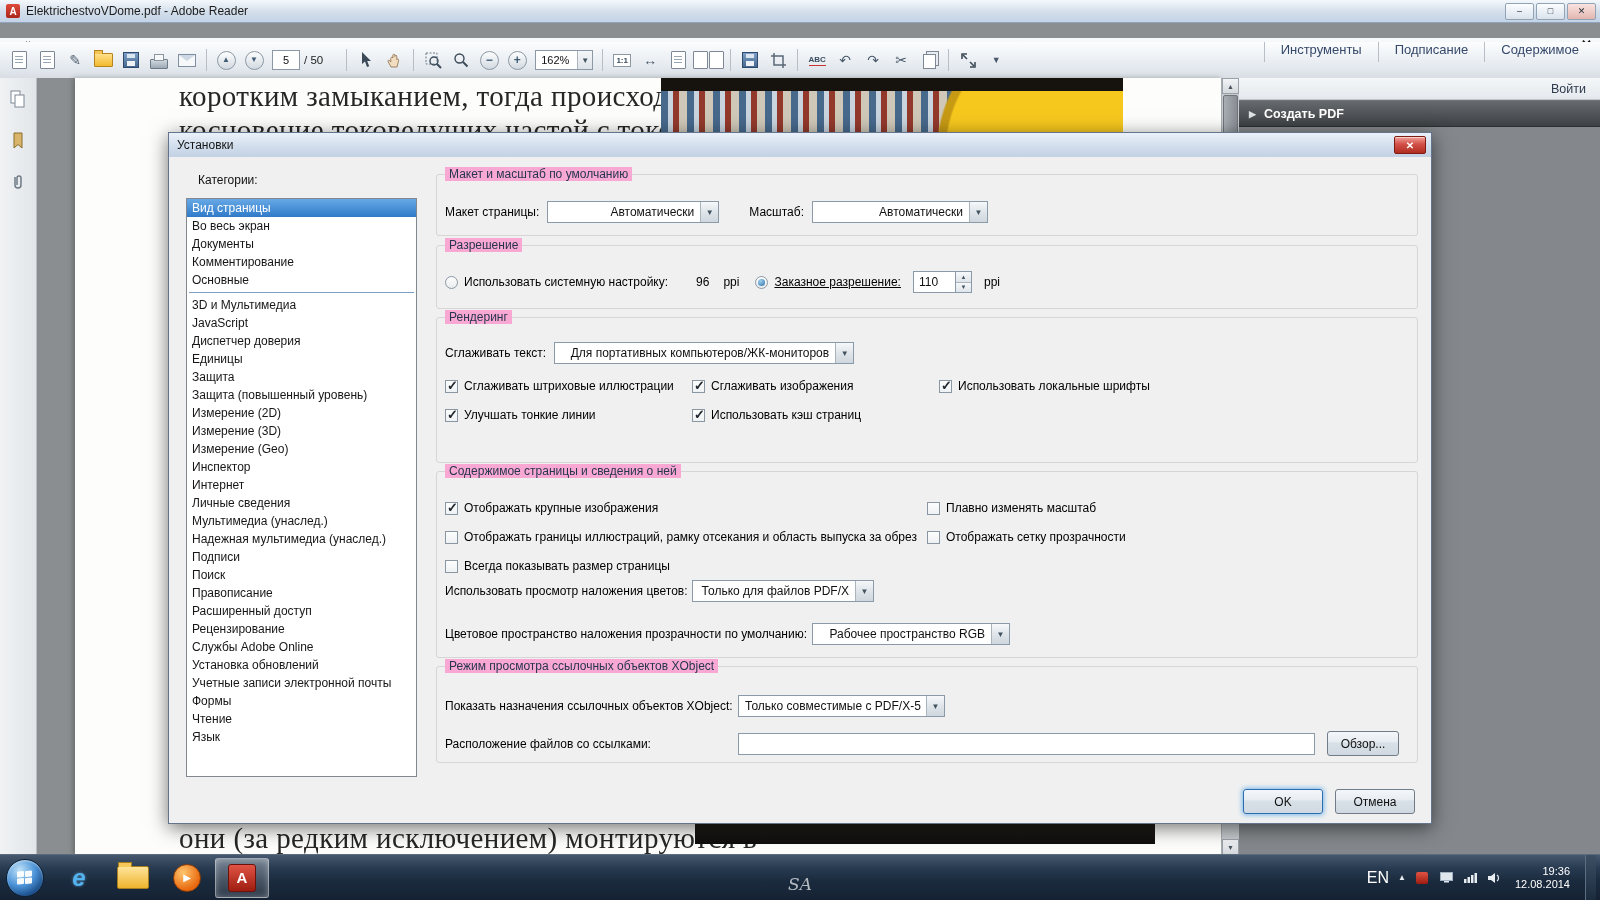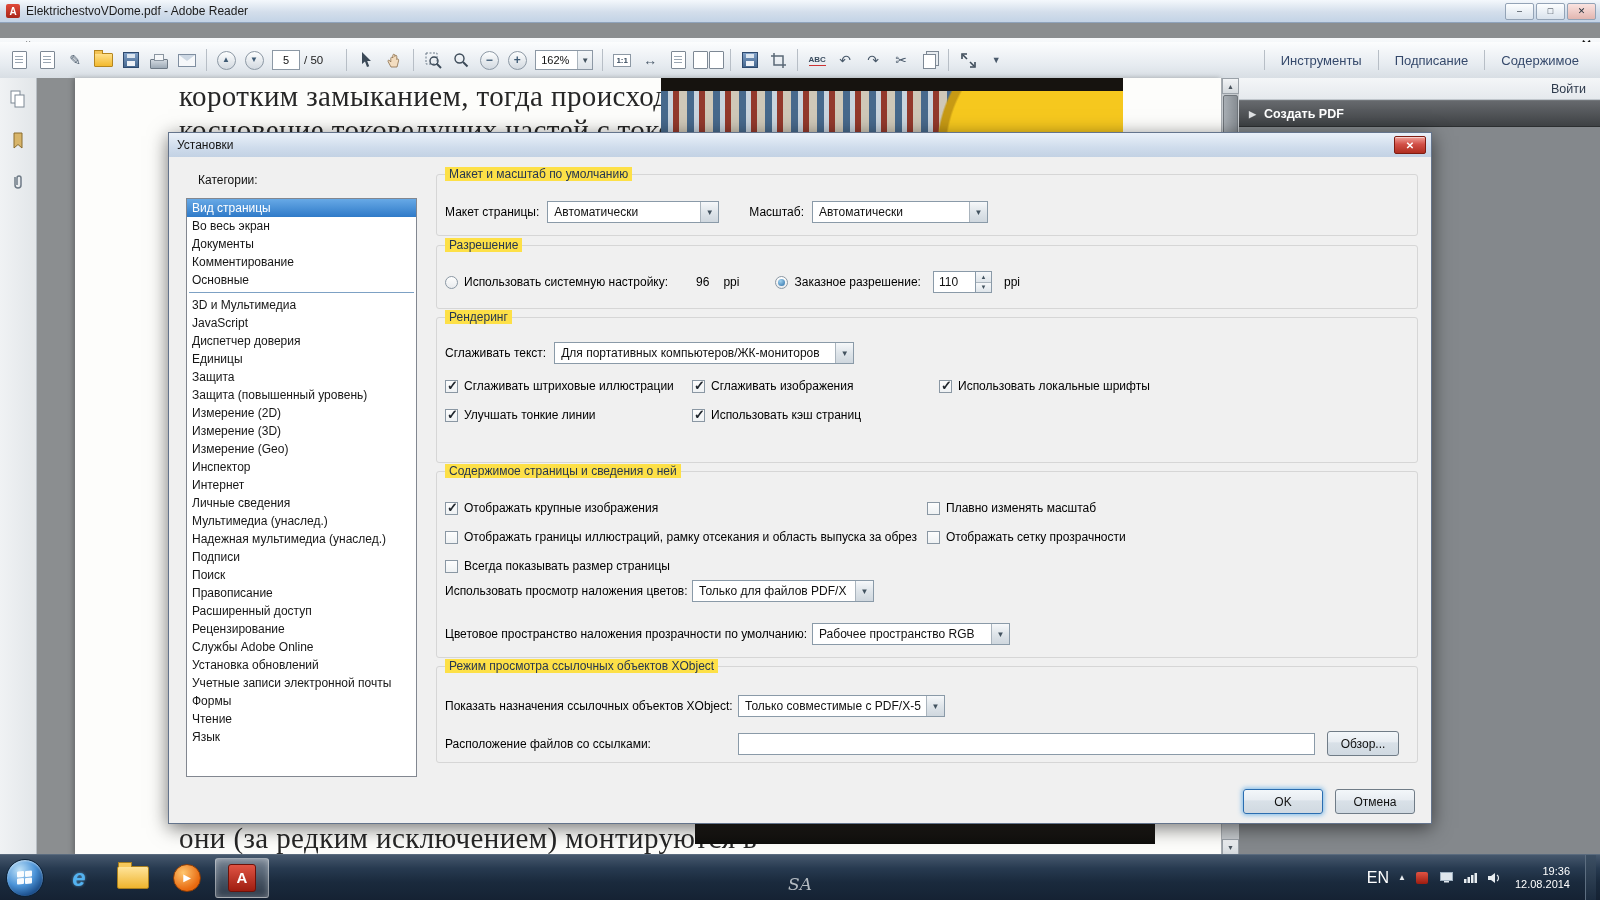--- a/index.html
+++ b/index.html
@@ -31,21 +31,21 @@
     display:flex;align-items:center;padding:0 5px;font-size:11px;color:#39465a;}
   .tbtn{min-width:26px;height:26px;display:flex;align-items:center;justify-content:center;border-radius:3px;margin:0 1px;}
   .tsep{width:1px;height:22px;background:#b7bec6;margin:0 5px;}
   .pagebox{width:26px;height:18px;background:#fff;border:1px solid #8c98a5;font-size:11px;
     display:flex;align-items:center;justify-content:center;margin:0 4px;color:#111;}
   .pagetotal{font-size:11.5px;color:#222;margin-right:18px;}
   .zoombox{width:56px;height:18px;background:#fff;border:1px solid #8c98a5;display:flex;align-items:center;margin:0 4px;}
   .zoombox .zval{flex:1;padding-left:5px;font-size:11px;color:#111;}
   .zoombox .zarr{width:14px;height:100%;border-left:1px solid #aab4bd;
     background:linear-gradient(#f4f7f9,#dde3e9);display:flex;align-items:center;justify-content:center;font-size:8px;color:#42525f;}
-  .tb-links{margin-left:auto;display:flex;align-items:center;height:100%;}
+  .tb-links{margin-left:auto;display:flex;align-items:flex-start;height:100%;}
   .tb-link{padding:0 16px;font-size:13px;color:#35496b;}
   .tb-lsep{width:1px;height:20px;background:#b7bec6;}
 
   
   .ic-page{width:13px;height:16px;background:#fff;border:1px solid #7d8894;border-radius:1px;position:relative;}
   .ic-page i{position:absolute;left:2px;top:4px;width:8px;height:1px;background:#9aa6b2;box-shadow:0 3px 0 #9aa6b2,0 6px 0 #9aa6b2;}
   .ic-folder{width:17px;height:12px;background:linear-gradient(#ffe08a,#f2b92e);border:1px solid #b5861f;border-radius:1px;position:relative;}
   .ic-folder:before{content:"";position:absolute;top:-4px;left:-1px;width:7px;height:3px;background:#f4c455;border:1px solid #b5861f;border-bottom:none;}
   .ic-floppy{width:14px;height:14px;background:linear-gradient(#7f9fc6,#46688f);border:1px solid #2e4a6e;position:relative;}
   .ic-floppy:before{content:"";position:absolute;top:1px;left:3px;width:8px;height:4px;background:#dce6f0;}
@@ -107,26 +107,26 @@
   .dlg-body{position:absolute;top:24px;left:0;right:0;bottom:0;background:#f0f0f0;}
 
   .cats-label{position:absolute;left:29px;top:16px;font-size:12px;color:#111;}
   .listbox{position:absolute;left:17px;top:41px;width:229px;height:577px;background:#fff;
     border:1px solid #828790;overflow:hidden;}
   .li{height:18px;line-height:18px;padding-left:5px;font-size:12px;color:#161616;white-space:nowrap;}
   .li.selected{background:linear-gradient(#67a9e6,#2f7ac8);color:#fff;}
   .li-div{border-top:1px solid #7da1c4;margin:3px 2px;}
 
   .group{position:absolute;border:1px solid #d6d6d6;border-radius:3px;}
-  .gtitle{position:absolute;top:-8px;left:8px;background:#fde047;padding:0 4px;font-size:12px;color:#26364f;}
+  .gtitle{position:absolute;top:-8px;left:8px;background:#f9a8d4;padding:0 4px;font-size:12px;color:#26364f;}
   .grow{position:absolute;display:flex;align-items:center;font-size:12px;color:#000;white-space:nowrap;}
   .lbl{font-size:12px;color:#000;}
 
   .combo{display:inline-flex;align-items:center;height:22px;background:#fff;border:1px solid #8a9aa8;box-sizing:border-box;}
-  .combo .ct{flex:1;padding:0 6px;font-size:12px;color:#111;overflow:hidden;white-space:nowrap;}
+  .combo .ct{flex:1;padding:0 6px;font-size:12px;color:#111;overflow:hidden;white-space:nowrap;text-align:right;}
   .combo .cbn{width:17px;align-self:stretch;border-left:1px solid #aab4bd;
     background:linear-gradient(#f6f8fa,#dfe5ea 50%,#cfd7de);display:flex;align-items:center;justify-content:center;
     font-size:8px;color:#42525f;}
 
   .cb{display:inline-flex;align-items:center;gap:6px;}
   .cbx{width:13px;height:13px;box-sizing:border-box;background:linear-gradient(#fdfdfd,#eef1f3);
     border:1px solid #8a97a3;position:relative;flex:0 0 13px;}
   .cbx.checked:after{content:"✓";position:absolute;left:1px;top:-3px;font-size:13px;font-weight:bold;color:#21272e;}
   .cbl{font-size:12px;color:#000;white-space:nowrap;}
 
@@ -449,21 +449,21 @@
 
       <div class="group" style="left:267px;top:88px;width:980px;height:62px;">
         <span class="gtitle">Разрешение</span>
         <div class="grow" style="left:8px;top:25px;">
           <span class="radio">
             <span class="rc"></span>
             <span class="cbl">Использовать системную настройку:</span>
           </span>
           <span class="lbl" style="margin-left:28px;">96</span>
           <span class="lbl" style="margin-left:14px;">ppi</span>
-          <span class="radio" style="margin-left:36px;">
+          <span class="radio" style="margin-left:16px;text-decoration:underline;">
             <span class="rc sel"></span>
             <span class="cbl">Заказное разрешение:</span>
           </span>
           <span class="spin" style="margin-left:12px;">
             <span class="sv">110</span>
             <span class="sb">
                 <span>▲</span>
                 <span>▼</span>
               </span>
           </span>

